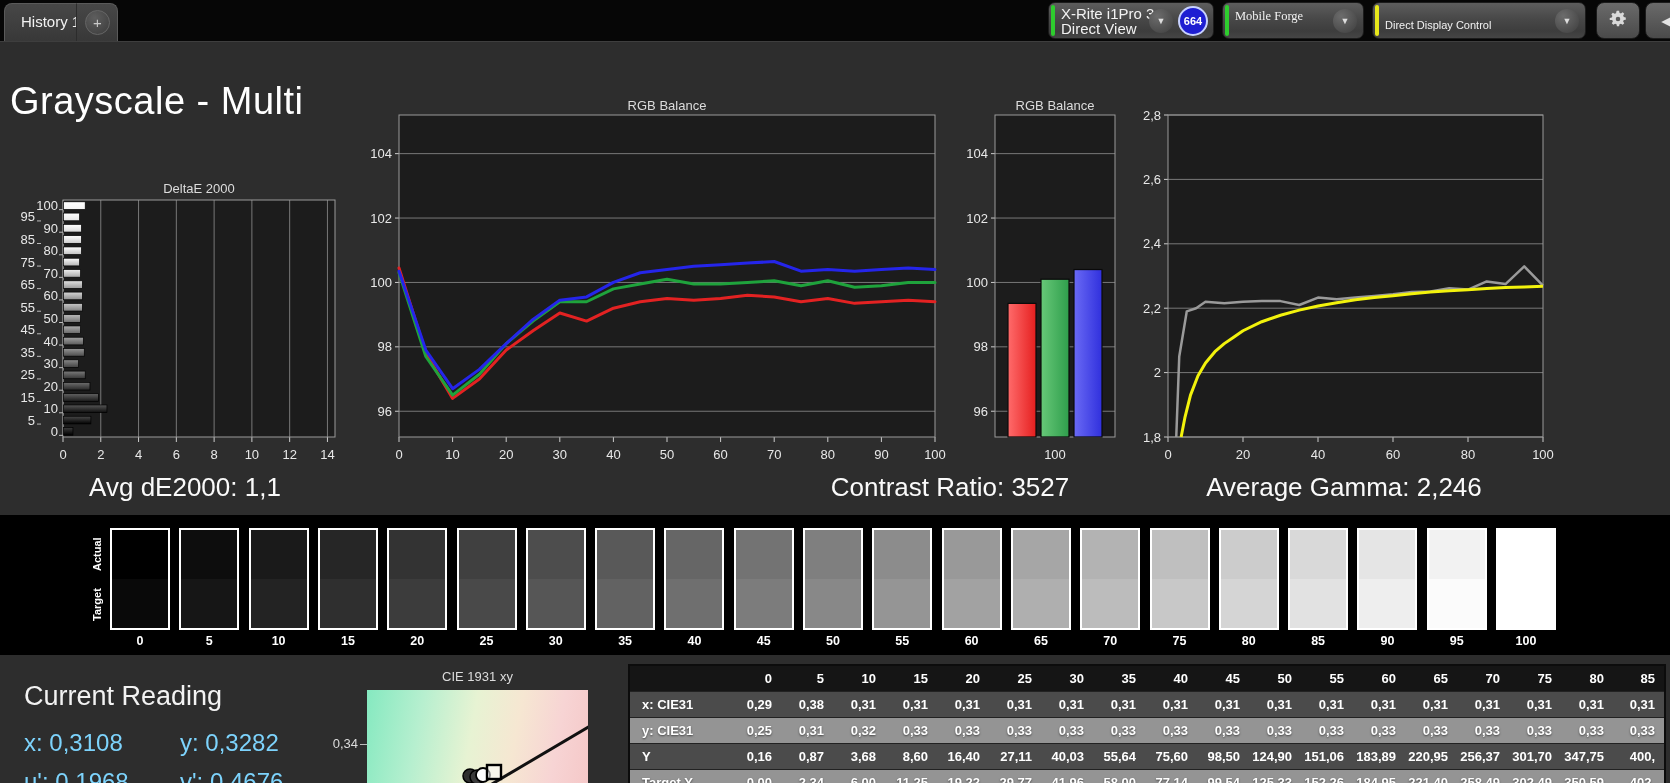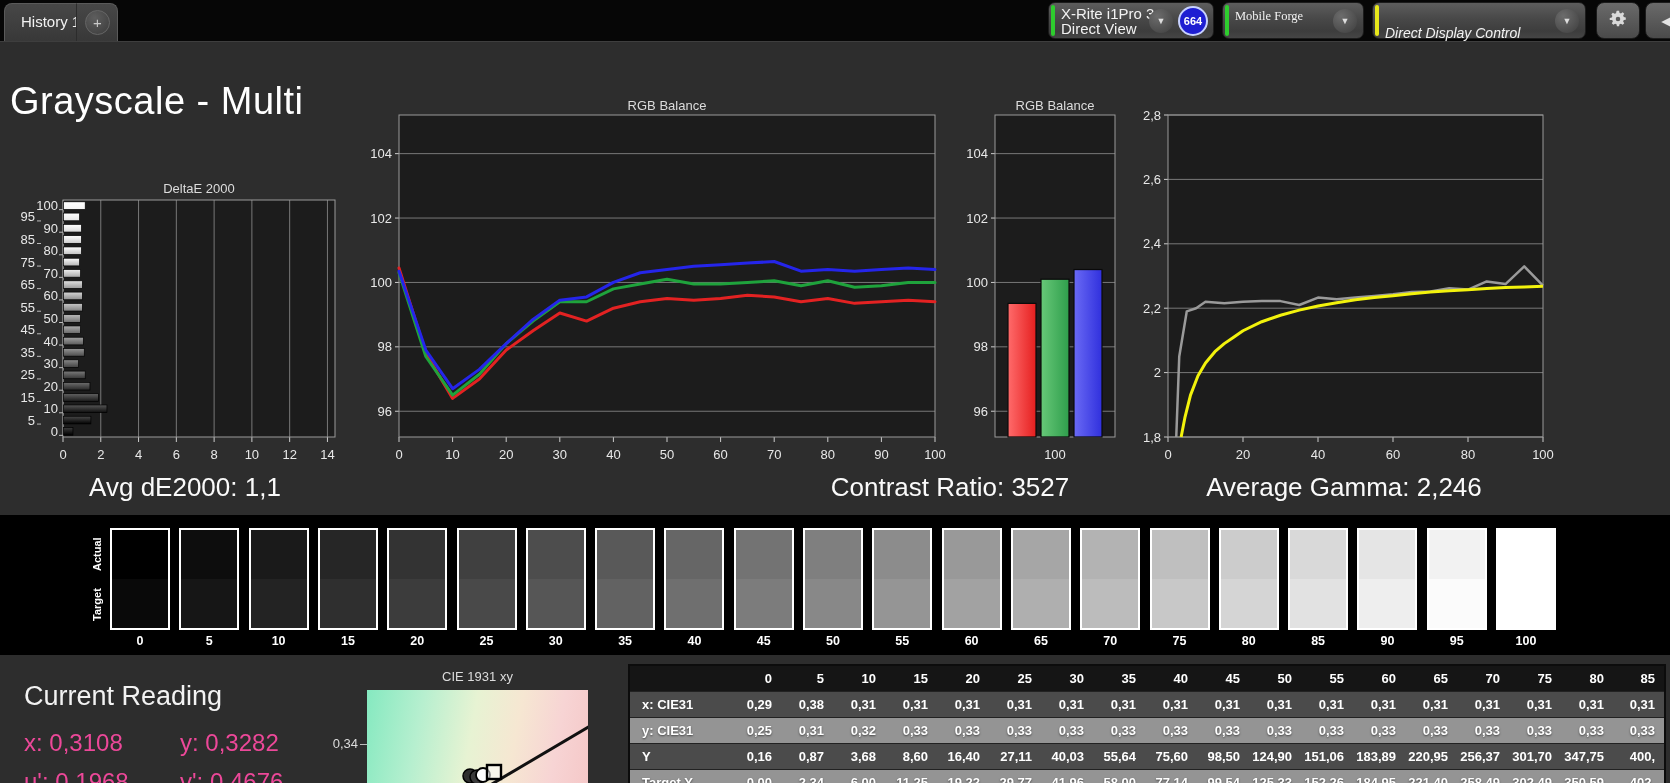--- a/index.html
+++ b/index.html
@@ -35,21 +35,21 @@
   .chart svg text{font-family:"Liberation Sans",sans-serif;fill:#e8e8e8;font-size:13px;}
   
   #strip{position:absolute;left:0;top:515px;width:1670px;height:140px;background:#000;}
   .vlabel{position:absolute;left:91px;width:15px;text-align:center;writing-mode:vertical-rl;transform:rotate(180deg);
           font-size:11px;font-weight:bold;color:#fff;}
   .swatch{position:absolute;top:13px;width:60px;height:102px;border:2px solid #fff;box-sizing:border-box;}
   .swatch .half{width:100%;height:50%;}
   .swlabel{position:absolute;top:119px;width:64px;text-align:center;font-size:12.5px;font-weight:bold;color:#fff;}
   
   #current-reading-title{position:absolute;left:24px;top:681px;font-size:27px;color:#f2f2f2;}
-  .reading{position:absolute;font-size:24px;color:#ec4899;}
+  .reading{position:absolute;font-size:24px;color:#7dd3fc;}
   #cie-title{position:absolute;left:367px;top:669px;width:221px;}
   #cie-ytick{position:absolute;left:306px;top:736px;width:52px;text-align:right;font-size:13px;color:#dcdcdc;}
   #cie-ytickmark{position:absolute;left:360px;top:744px;width:7px;height:1px;background:#bbb;}
   #cie-chart{position:absolute;left:367px;top:690px;width:221px;height:93px;
      background:linear-gradient(100deg,#85e9c0 0%,#b6efcf 24%,#e7f3d3 47%,#f6e7d2 66%,#f7d4d4 84%,#f5c8c8 100%);}
   
   #table-wrap{position:absolute;left:628px;top:664px;}
   #mtable{border-collapse:collapse;table-layout:fixed;border:2px solid #0c0c0c;}
   #mtable th,#mtable td{height:25px;padding:0 9px 0 0;font-size:13px;font-weight:bold;color:#fff;
      text-align:right;white-space:nowrap;border-top:1px solid #222;}
@@ -85,21 +85,21 @@
     <div class="ibox" style="left:1222px;width:142px;">
       <div class="stripe" style="background:#2ecc2e;"></div>
       <div style="position:absolute;left:12px;top:6px;font-size:12.5px;font-family:Liberation Serif, serif;">Mobile Forge</div>
       <div class="chev">
           <span>▼</span>
         </div>
     </div>
 
     <div class="ibox" style="left:1372px;width:214px;">
       <div class="stripe" style="background:#e8e81a;"></div>
-      <div style="position:absolute;left:12px;top:22px;font-size:14px;font-style:italic;">Direct Display Control</div>
+      <div style="position:absolute;left:12px;top:16px;font-size:11px;">Direct Display Control</div>
       <div class="chev">
           <span>▼</span>
         </div>
     </div>
 
     <div class="sqbtn" style="left:1596px;">
       <span>
         <svg viewBox="0 0 24 24" width="22" height="22">
             <path fill="#d9d9d9" fill-rule="evenodd" d="M10.8 3h2.4l.4 2.2 1.6.7 1.9-1.2 1.7 1.7-1.2 1.9.7 1.6 2.2.4v2.4l-2.2.4-.7 1.6 1.2 1.9-1.7 1.7-1.9-1.2-1.6.7-.4 2.2h-2.4l-.4-2.2-1.6-.7-1.9 1.2-1.7-1.7 1.2-1.9-.7-1.6L3 13.2v-2.4l2.2-.4.7-1.6-1.2-1.9 1.7-1.7 1.9 1.2 1.6-.7.4-2.2z M12 9.5a2.5 2.5 0 100 5 2.5 2.5 0 000-5z"></path>
           </svg>

